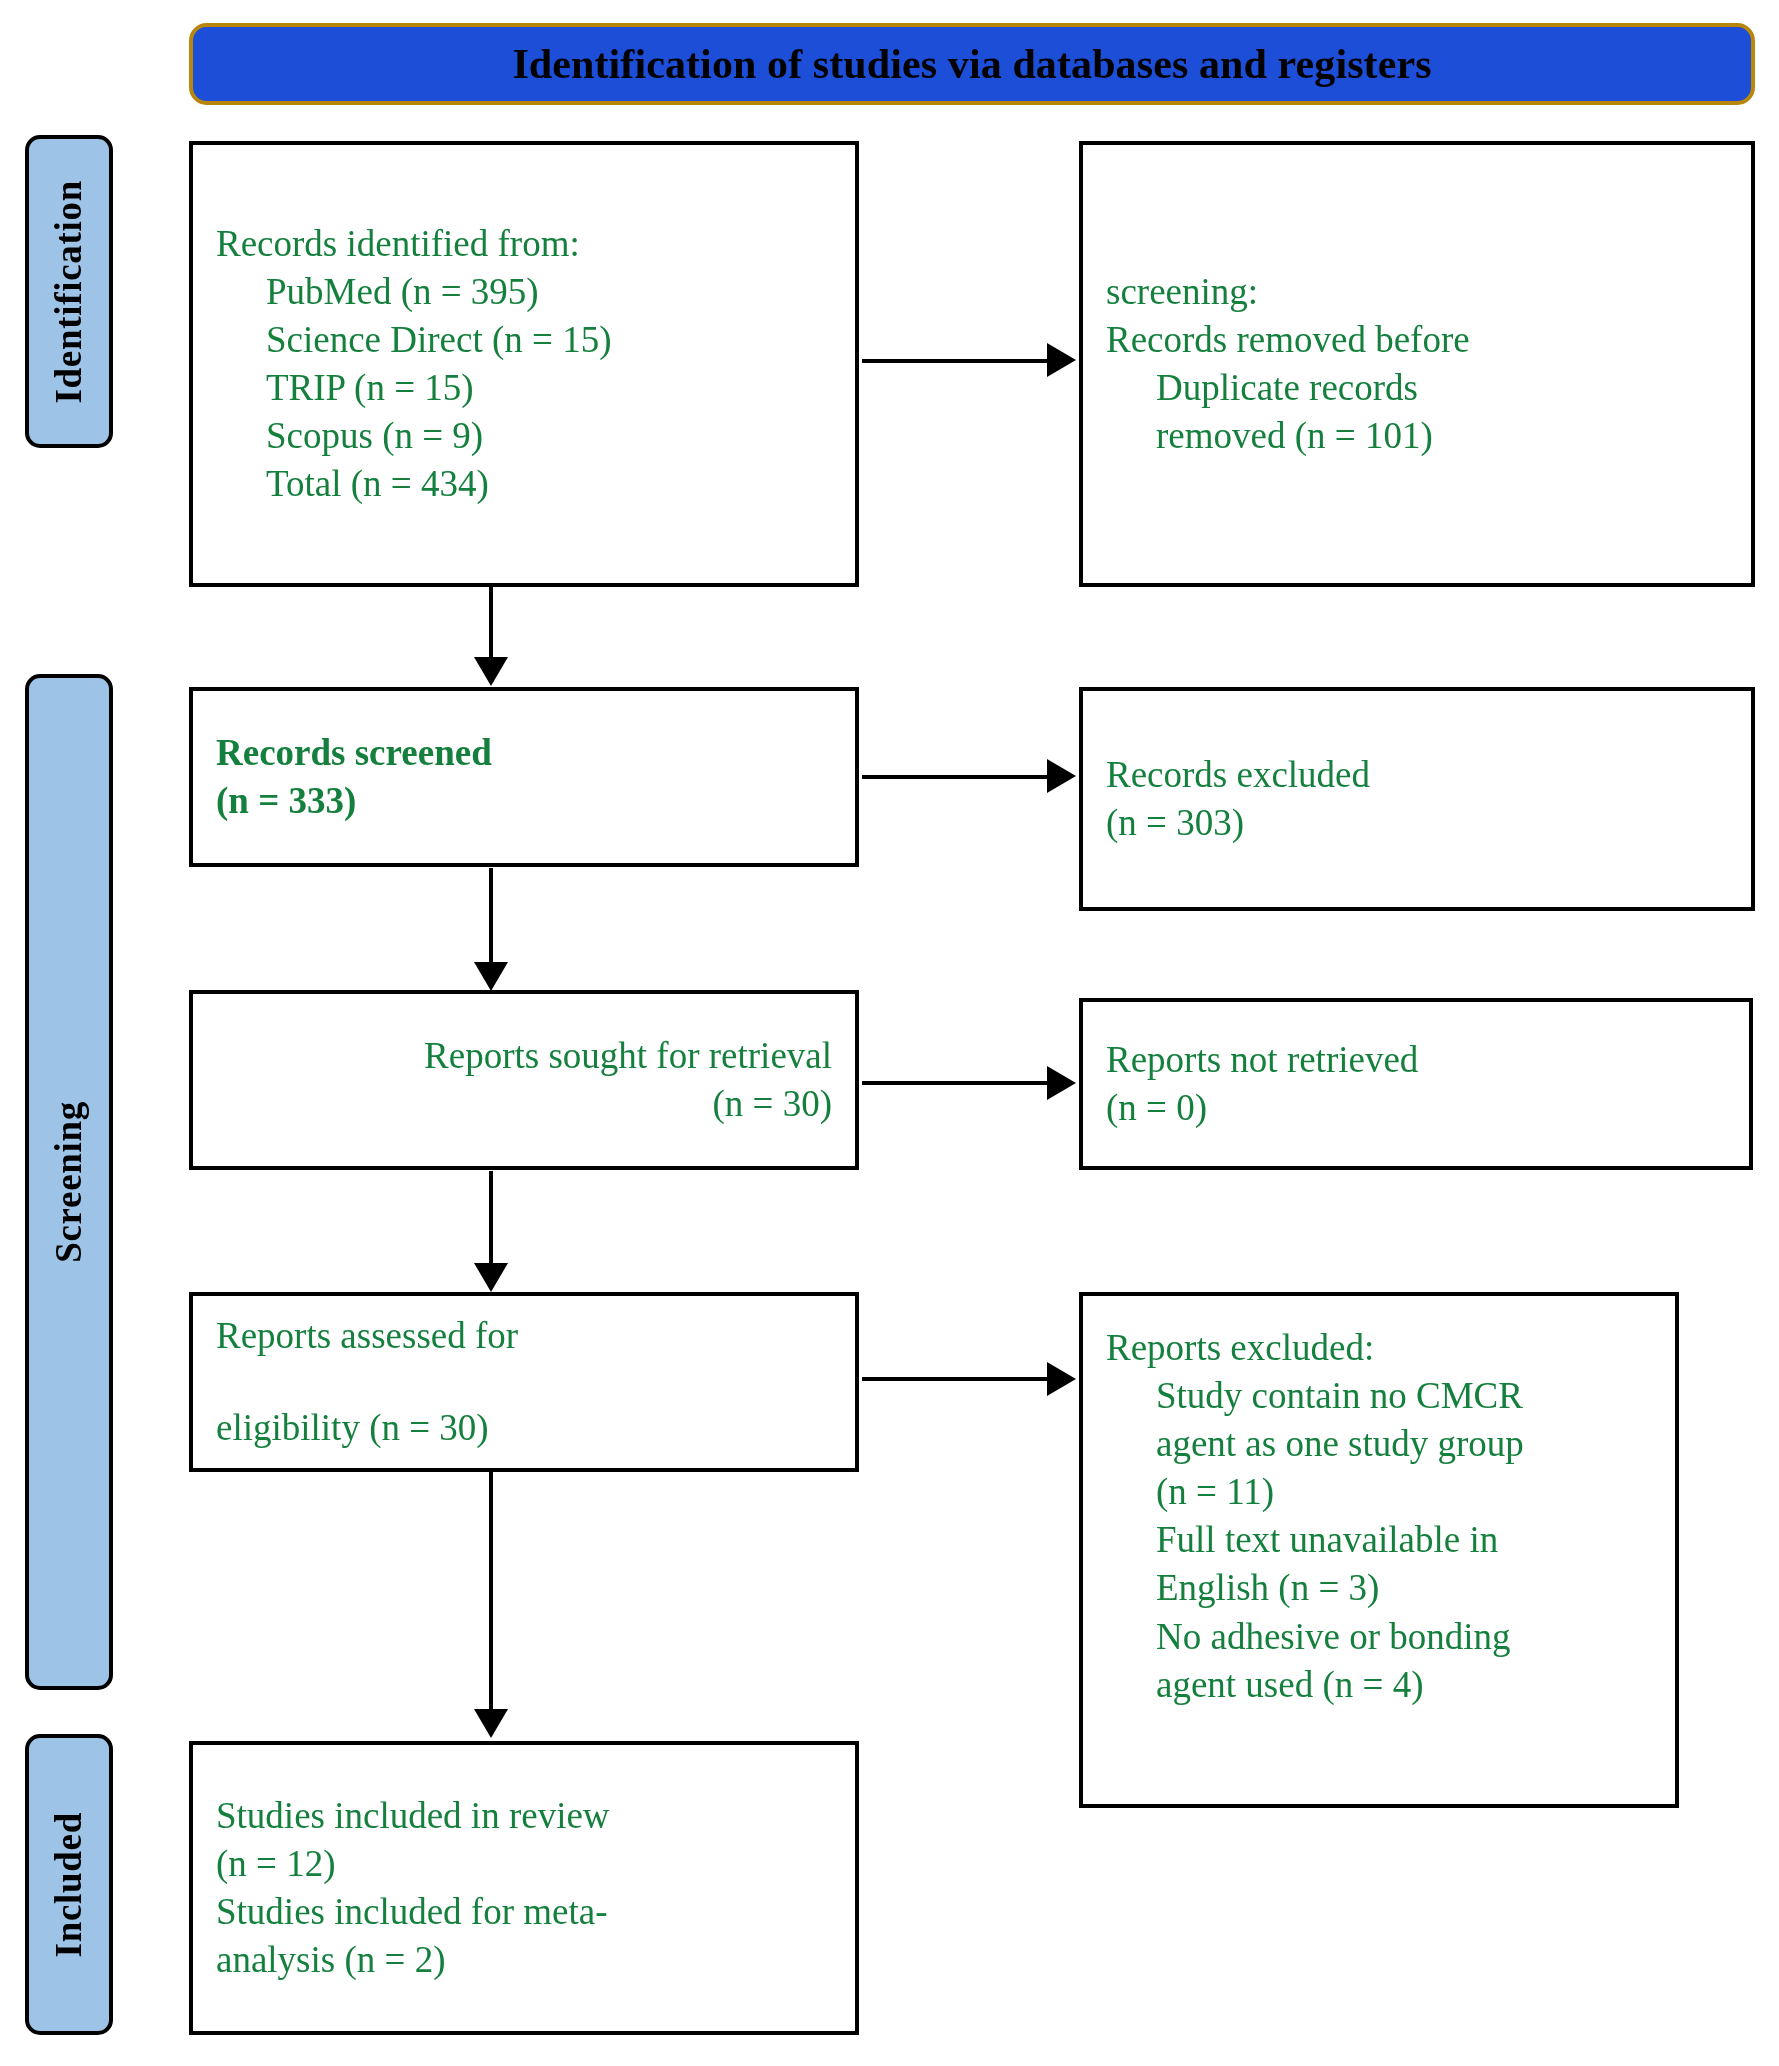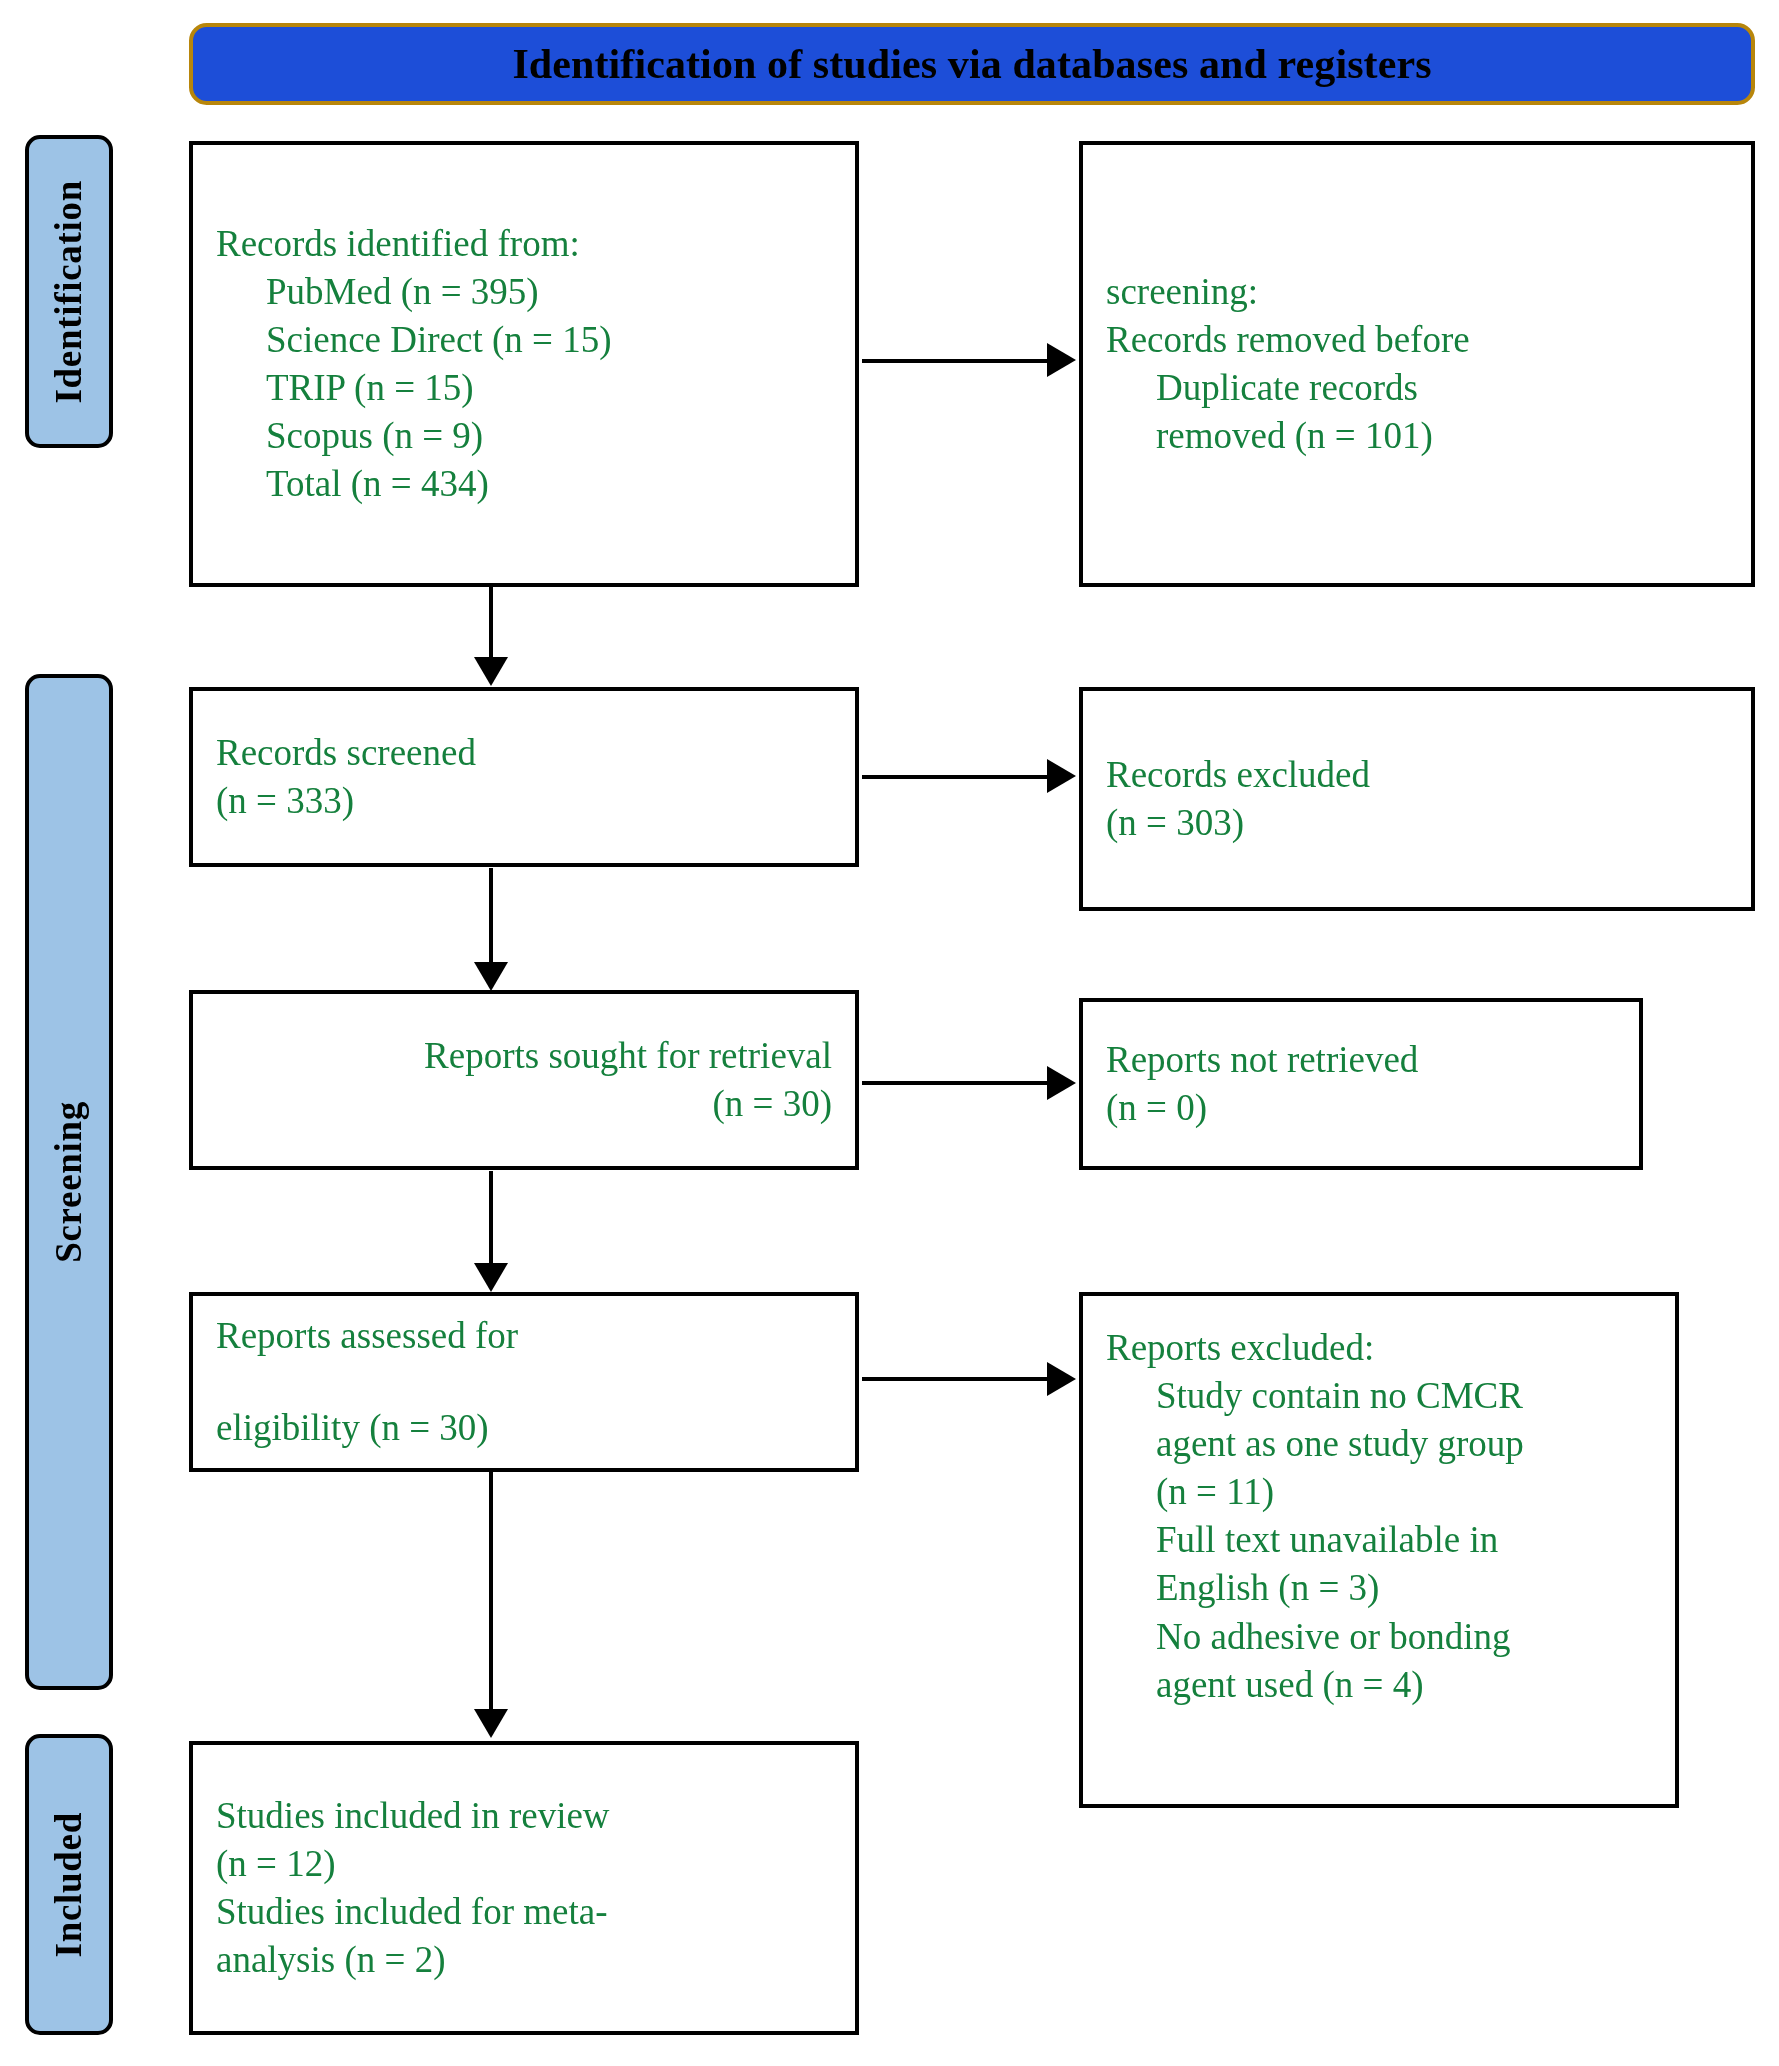--- a/index.html
+++ b/index.html
@@ -151,42 +151,42 @@
     <div class="flow-line indent">Duplicate records</div>
     <div class="flow-line indent">removed (n = 101)</div>
   </div>
 
   <div class="arrow-h" style="left:862px; top:359px; width:188px;"></div>
   <div class="arrow-h-head" style="left:1047px; top:343px;"></div>
 
   <div class="arrow-v" style="left:489px; top:587px; height:73px;"></div>
   <div class="arrow-v-head" style="left:474px; top:657px;"></div>
 
-  <div class="flow-box" style="left:189px; top:687px; width:670px; height:180px;">
+  <div class="flow-box" style="left:189px; top:687px; width:670px; height:180px;font-weight:bold;">
     <div class="flow-line">Records screened</div>
     <div class="flow-line">(n = 333)</div>
   </div>
 
   <div class="flow-box" style="left:1079px; top:687px; width:676px; height:224px;">
     <div class="flow-line">Records excluded</div>
     <div class="flow-line">(n = 303)</div>
   </div>
 
   <div class="arrow-h" style="left:862px; top:775px; width:188px;"></div>
   <div class="arrow-h-head" style="left:1047px; top:759px;"></div>
 
   <div class="arrow-v" style="left:489px; top:868px; height:97px;"></div>
   <div class="arrow-v-head" style="left:474px; top:962px;"></div>
 
   <div class="flow-box" style="left:189px; top:990px; width:670px; height:180px;align-items:flex-end;">
     <div class="flow-line">Reports sought for retrieval</div>
     <div class="flow-line">(n = 30)</div>
   </div>
 
-  <div class="flow-box" style="left:1079px; top:998px; width:564px; height:172px;">
+  <div class="flow-box" style="left:1079px; top:998px; width:674px; height:172px;">
     <div class="flow-line">Reports not retrieved</div>
     <div class="flow-line">(n = 0)</div>
   </div>
 
   <div class="arrow-h" style="left:862px; top:1081px; width:188px;"></div>
   <div class="arrow-h-head" style="left:1047px; top:1066px;"></div>
 
   <div class="arrow-v" style="left:489px; top:1171px; height:95px;"></div>
   <div class="arrow-v-head" style="left:474px; top:1263px;"></div>
 

